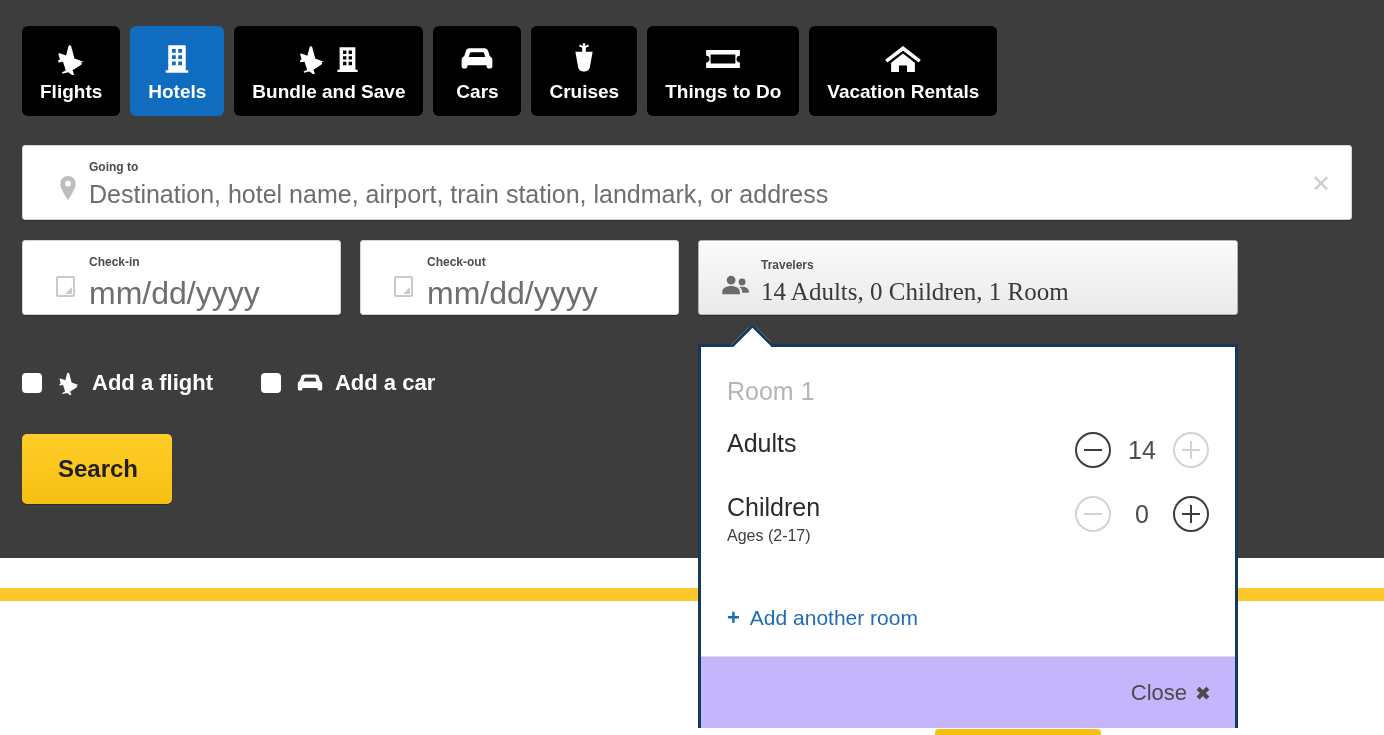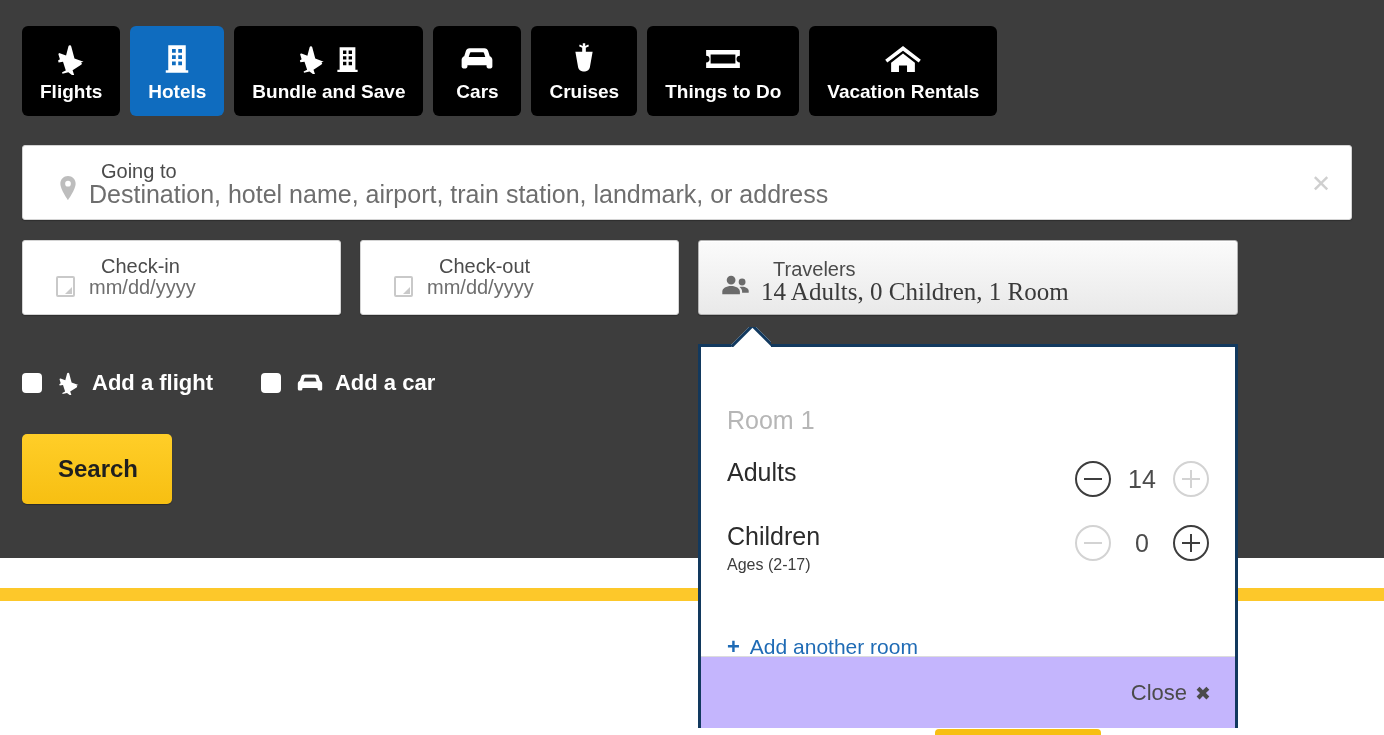--- a/index.html
+++ b/index.html
@@ -55,29 +55,28 @@
   .field {
     position: absolute;
     background: #ffffff;
     border: 1px solid #d4d4d4;
     border-radius: 3px;
     box-shadow: 0 1px 1px rgba(0,0,0,0.25);
     cursor: text;
   }
   .field-label {
     position: absolute;
-    font-size: 20px;
-    font-weight: normal;
+    font-size: 12px;
+    font-weight: bold;
     color: #4b4b4b;
     line-height: 1;
-    margin-left: 12px;
   }
   .field-value {
     position: absolute;
-    font-size: 20px;
+    font-size: 32px;
     color: #6e6e6e;
     line-height: 1;
     white-space: nowrap;
   }
   .field-icon {
     position: absolute;
     display: flex; align-items: center; justify-content: center;
   }
 
   
@@ -193,21 +192,21 @@
     left: 0; top: 3px;
     width: 28px; height: 28px;
     background: #ffffff;
     border-left: 3px solid #12395e;
     border-top: 3px solid #12395e;
     transform: rotate(45deg);
     transform-origin: center;
     left: 6px;
   }
 
-  .popup-body { padding: 22px 26px 0 26px; position: relative; height: 306px; margin-top: 29px; }
+  .popup-body { padding: 22px 26px 0 26px; position: relative; height: 306px; }
   .room-title {
     font-size: 25px; color: #b6b6b6; line-height: 1;
     margin: 10px 0 0 0;
   }
   .occ-row {
     display: flex; align-items: flex-start; justify-content: space-between;
     margin-top: 26px;
   }
   .occ-labels { flex: 1; }
   .occ-name { font-size: 25px; color: #2b2b2b; line-height: 1.1; }

